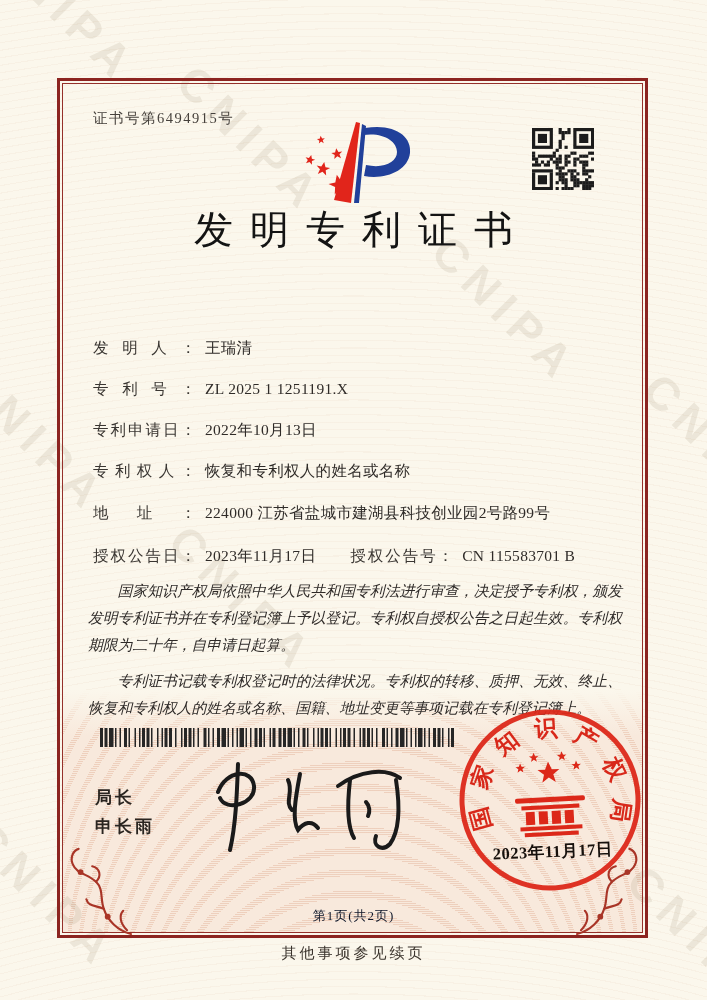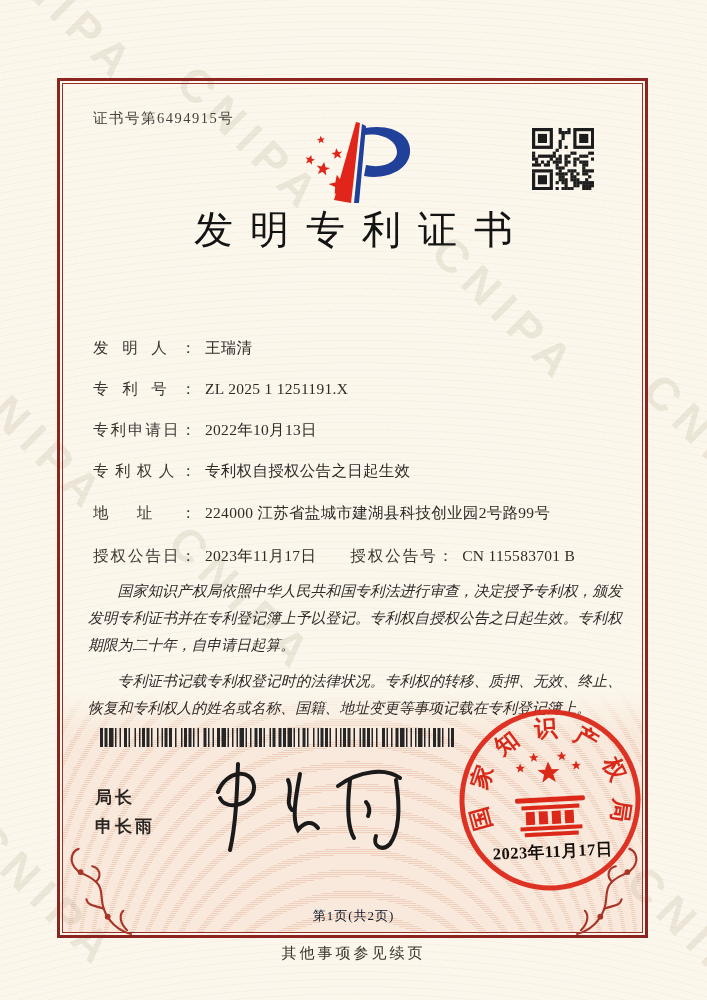--- a/index.html
+++ b/index.html
@@ -262,21 +262,21 @@
   <div class="abs row" style="top:338px">
     <span class="lbl">发明人：</span><span class="val">王瑞清</span>
   </div>
   <div class="abs row" style="top:379px">
     <span class="lbl">专利号：</span><span class="val">ZL 2025 1 1251191.X</span>
   </div>
   <div class="abs row" style="top:420px">
     <span class="lbl">专利申请日：</span><span class="val">2022年10月13日</span>
   </div>
   <div class="abs row" style="top:461px">
-    <span class="lbl">专利权人：</span><span class="val">专利权自授权公告之日起生效</span>
+    <span class="lbl">专利权人：</span><span class="val">恢复和专利权人的姓名或名称</span>
   </div>
   <div class="abs row" style="top:503px">
     <span class="lbl">地址：</span><span class="val">224000 江苏省盐城市建湖县科技创业园2号路99号</span>
   </div>
   <div class="abs row" style="top:546px">
     <span class="lbl">授权公告日：</span><span class="val">2023年11月17日</span><span class="grp2"><span class="lbl">授权公告号：</span><span class="val">CN 115583701 B</span></span>
   </div>
 
   <div class="abs paras">
     <p>国家知识产权局依照中华人民共和国专利法进行审查，决定授予专利权，颁发发明专利证书并在专利登记簿上予以登记。专利权自授权公告之日起生效。专利权期限为二十年，自申请日起算。</p>

